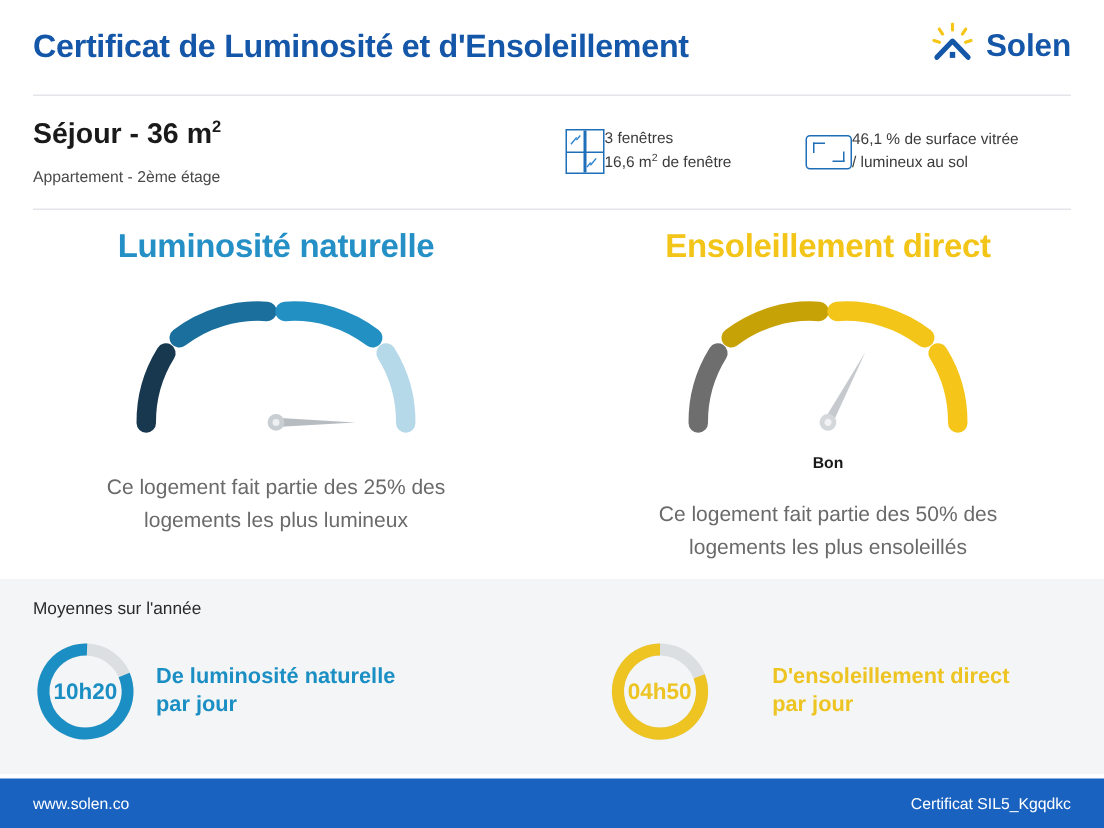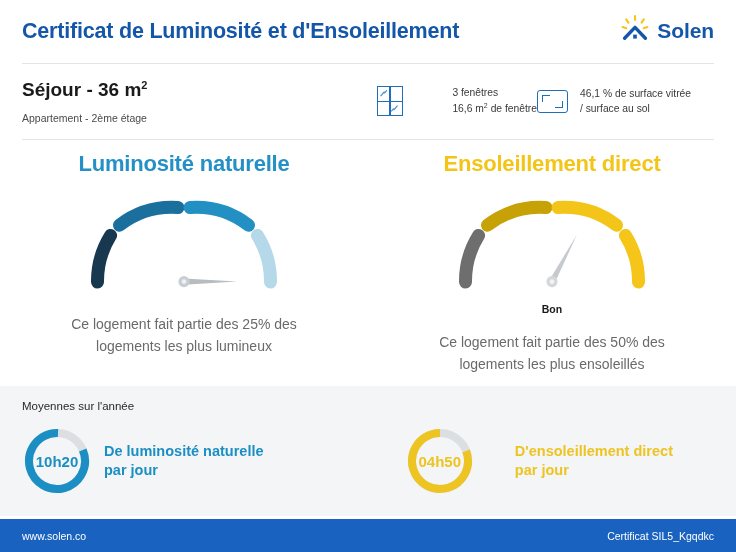--- a/index.html
+++ b/index.html
@@ -85,22 +85,21 @@
     font-weight: bold;
   }
   .room-sub {
     font-size: 10.5px;
     color: #4a4a4a;
     margin-top: 10px;
   }
   .stat {
     display: flex;
     align-items: center;
-    gap: 12px;
-    justify-content: space-between;
+    gap: 0;
   }
   .stat-win { width: 160px; }
   .stat-text {
     font-size: 10.3px;
     color: #3a3a3a;
     line-height: 1.42;
   }
   .stat-text sup { font-size: 7px; vertical-align: super; }
 
   
@@ -304,21 +303,21 @@
       </div>
     </div>
 
     <div class="stat">
       <span class="icon-area">
         <i class="c1"></i>
           <i class="c2"></i>
       </span>
       <div class="stat-text">
         <div>46,1 % de surface vitrée</div>
-        <div>/ surface au sol</div>
+        <div>/ lumineux au sol</div>
       </div>
     </div>
   </div>
 
   <div class="rule rule-bottom"></div>
 
   <div class="panels">
 
     <div class="panel">
       <div class="panel-title blue">Luminosité naturelle</div>

